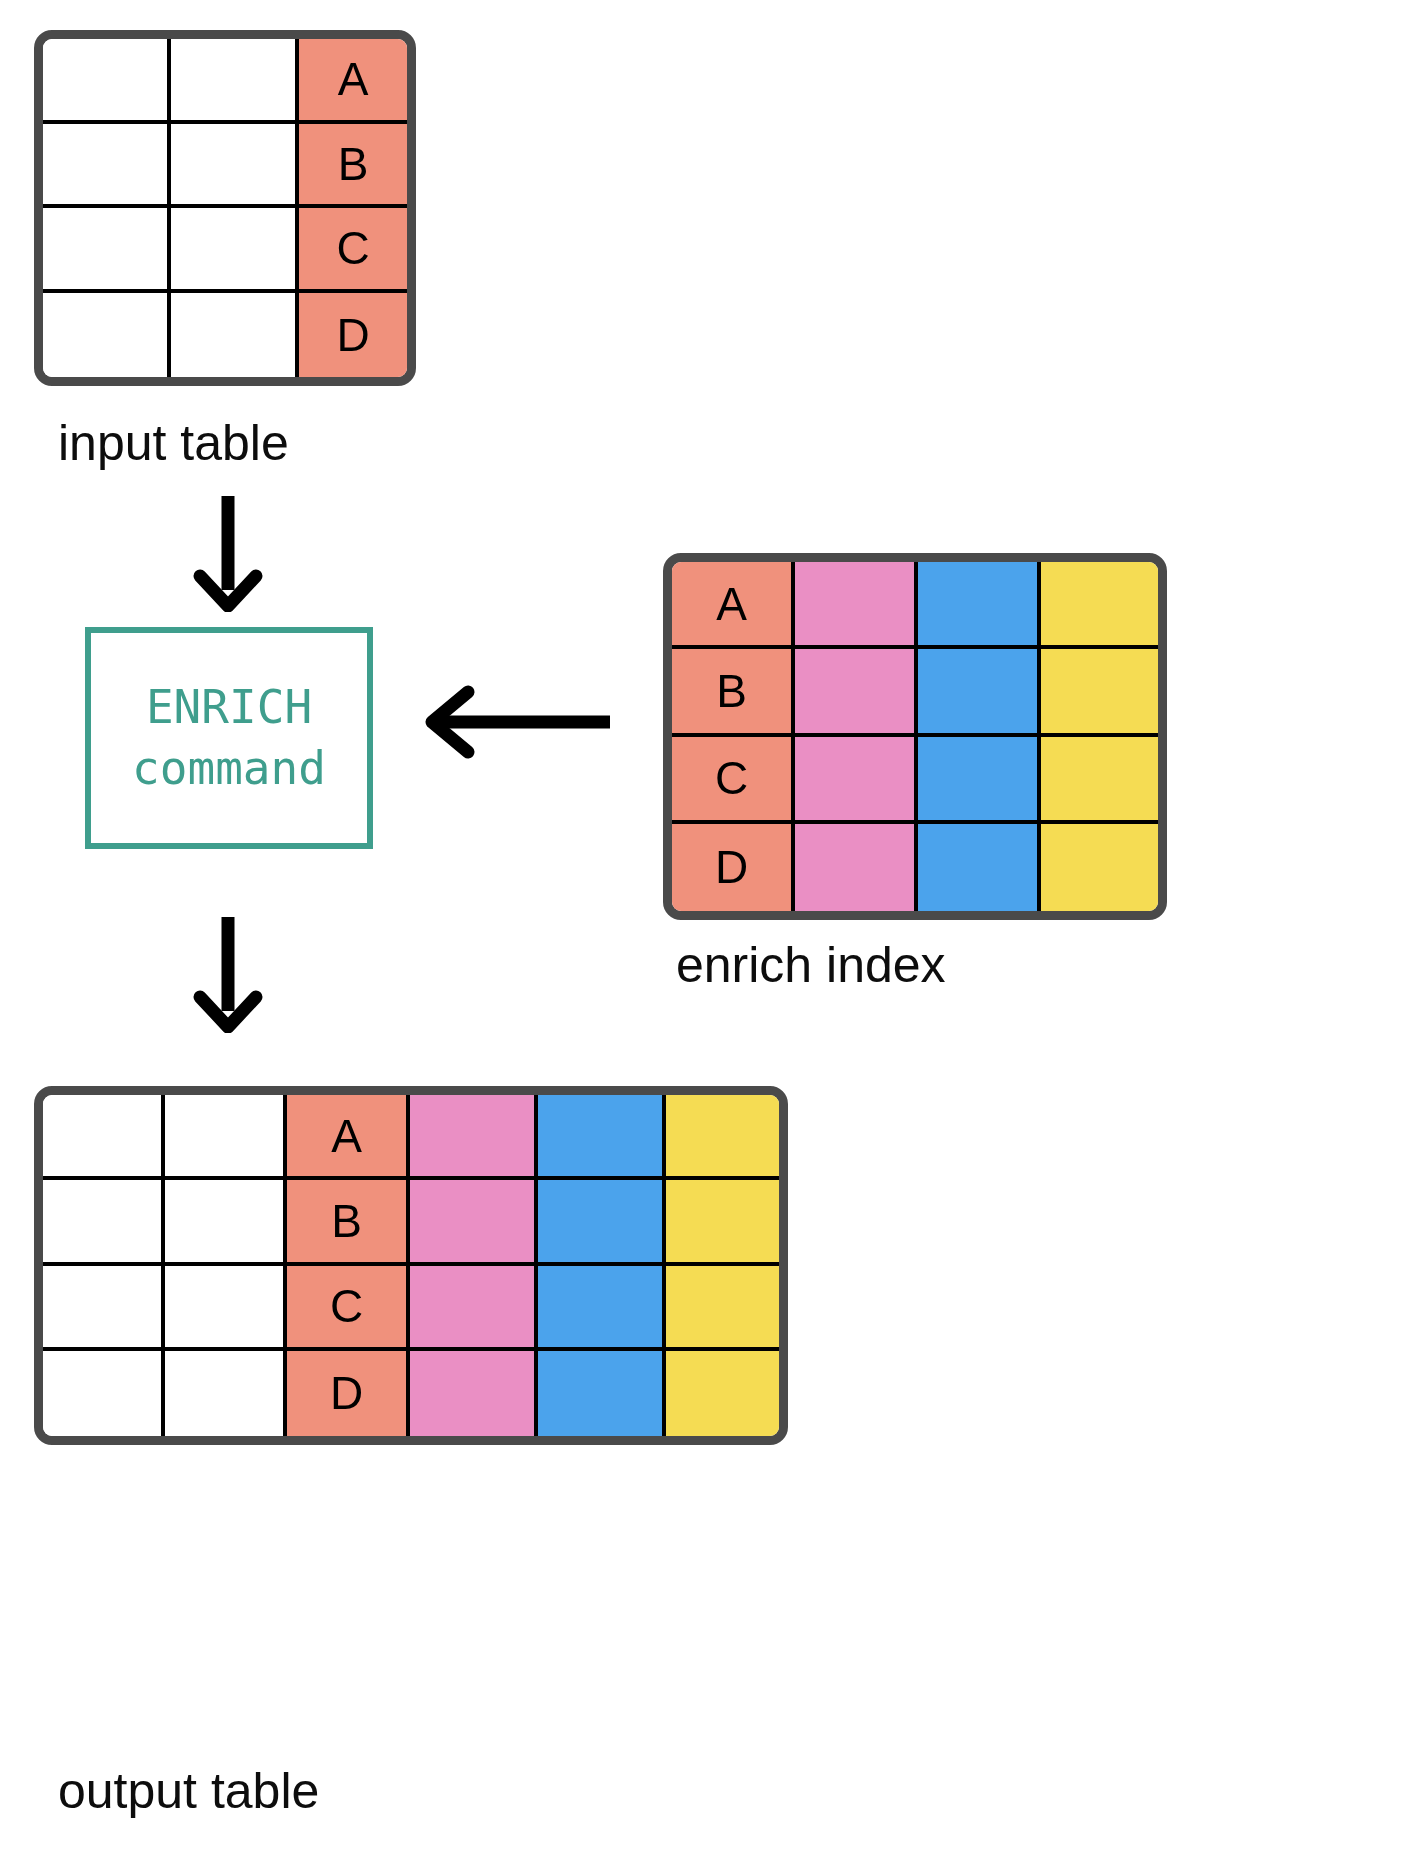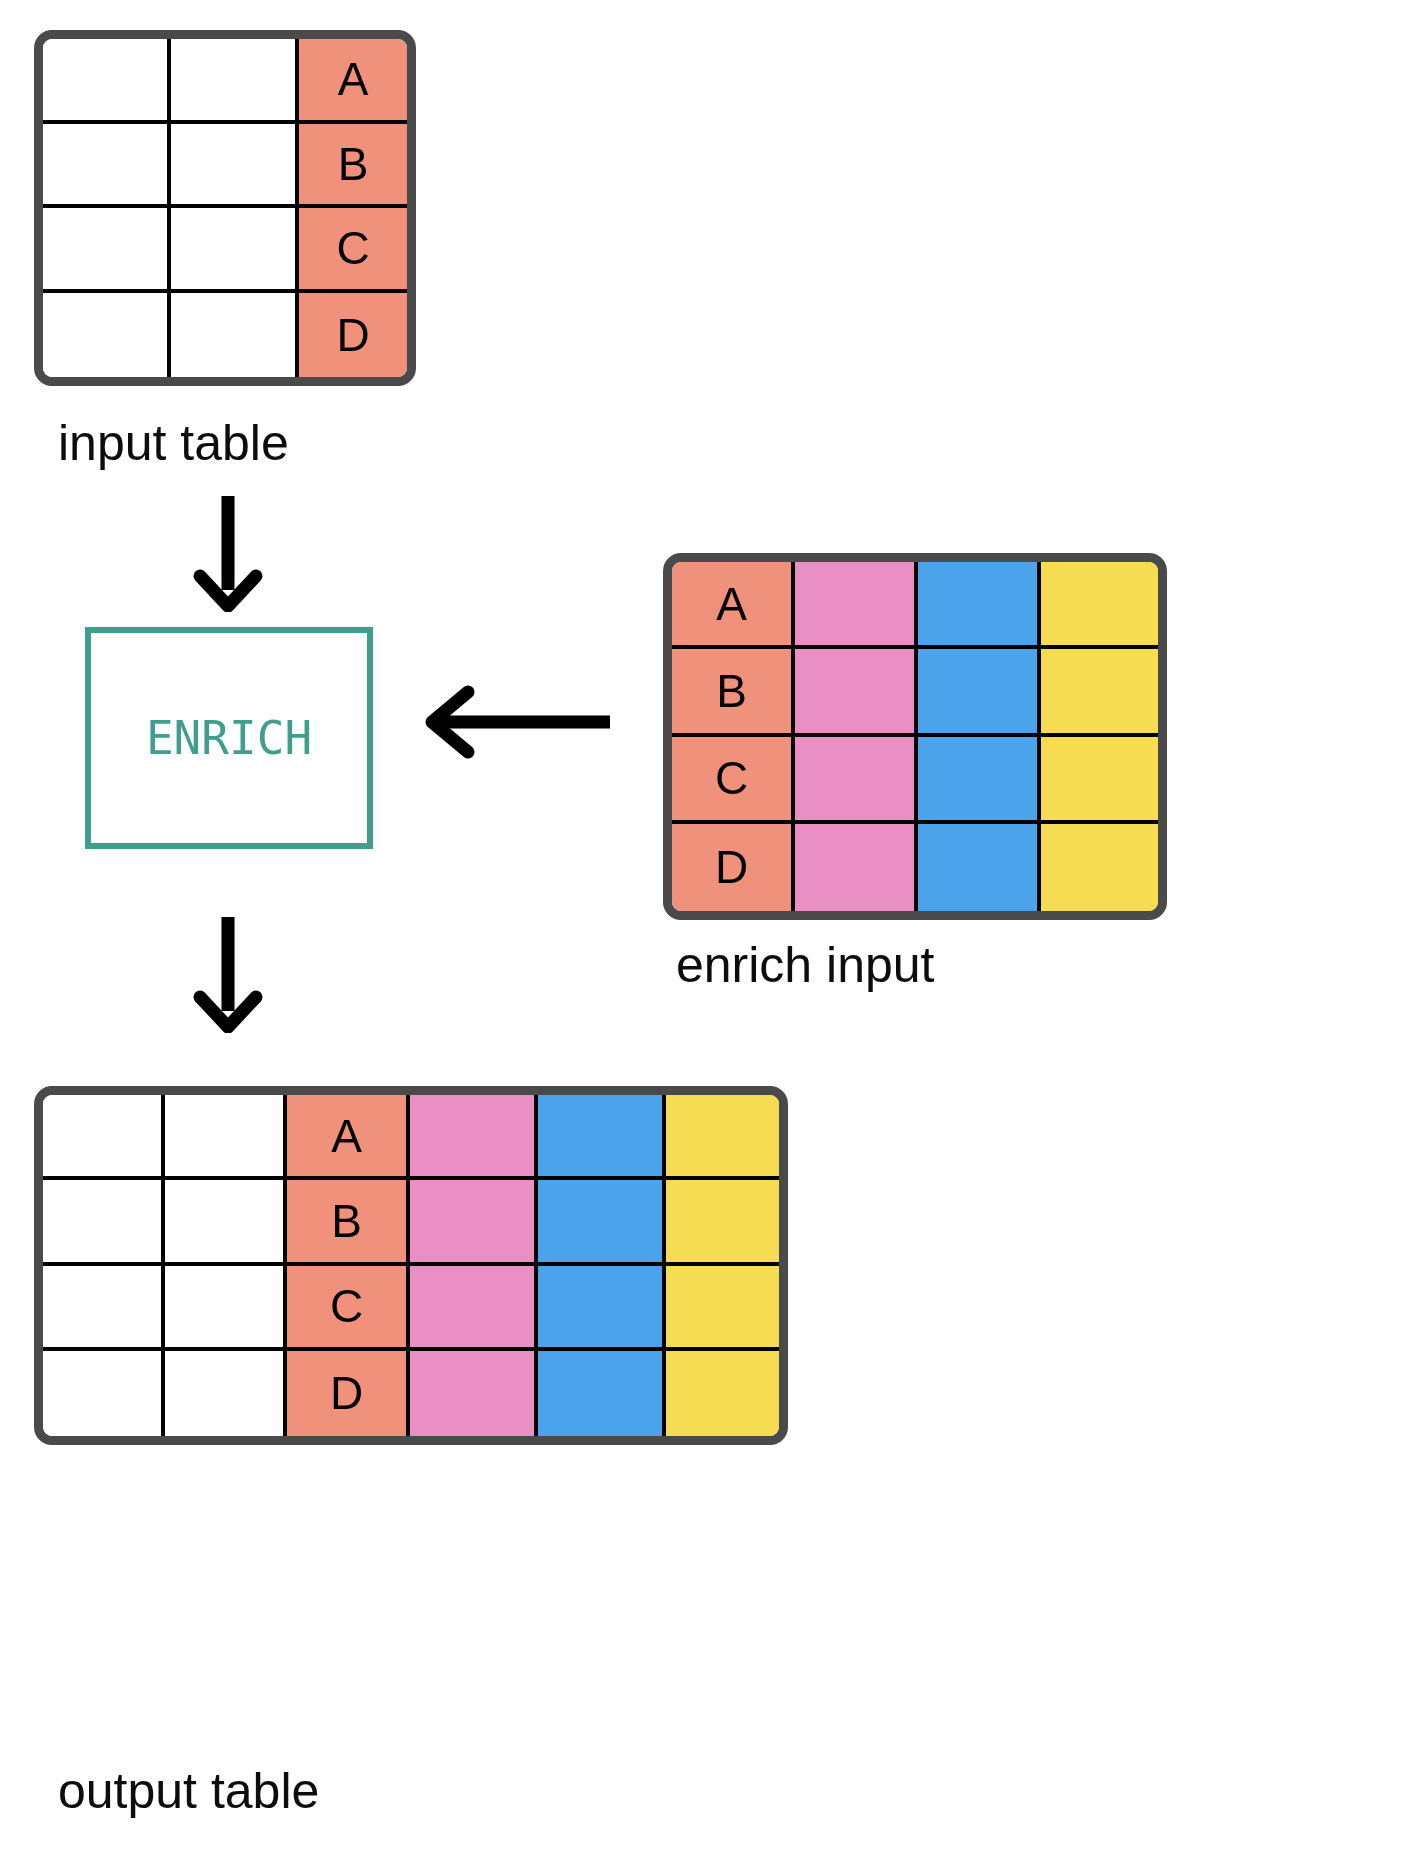--- a/index.html
+++ b/index.html
@@ -113,20 +113,21 @@
 
 <div class="arrow" style="left:178px; top:494px; width:100px; height:118px;">
   <svg width="100" height="118" viewBox="0 0 100 118">
     <line x1="50" y1="2" x2="50" y2="96" stroke="#000000" stroke-width="13" stroke-linecap="butt"></line>
     <polyline points="22,82 50,112 78,82" fill="none" stroke="#000000" stroke-width="13" stroke-linecap="round" stroke-linejoin="round"></polyline>
   </svg>
 </div>
 
 <div class="cmd-box" style="left:85px; top:627px; width:288px; height:222px;">
   <div class="cmd-line">ENRICH</div>
+  <div class="cmd-line">command</div>
 </div>
 
 <div class="arrow" style="left:424px; top:682px; width:188px; height:80px;">
   <svg width="188" height="80" viewBox="0 0 188 80">
     <line x1="186" y1="40" x2="14" y2="40" stroke="#000000" stroke-width="13" stroke-linecap="butt"></line>
     <polyline points="44,10 8,40 44,70" fill="none" stroke="#000000" stroke-width="13" stroke-linecap="round" stroke-linejoin="round"></polyline>
   </svg>
 </div>
 
 <div class="tbl" id="enrich-index-table" style="left:663px; top:553px; width:504px; height:367px;">
@@ -149,21 +150,21 @@
       <div class="tcell c-yellow" style="flex: 0 0 117px;"></div>
     </div>
     <div class="trow">
       <div class="tcell c-salmon" style="flex: 0 0 123px;">D</div>
       <div class="tcell c-pink" style="flex: 0 0 123px;"></div>
       <div class="tcell c-blue" style="flex: 0 0 123px;"></div>
       <div class="tcell c-yellow" style="flex: 0 0 117px;"></div>
     </div>
   </div>
 
-<div class="caption" style="left:676px; top:940px;">enrich input</div>
+<div class="caption" style="left:676px; top:940px;">enrich index</div>
 
 <div class="arrow" style="left:178px; top:915px; width:100px; height:118px;">
   <svg width="100" height="118" viewBox="0 0 100 118">
     <line x1="50" y1="2" x2="50" y2="96" stroke="#000000" stroke-width="13" stroke-linecap="butt"></line>
     <polyline points="22,82 50,112 78,82" fill="none" stroke="#000000" stroke-width="13" stroke-linecap="round" stroke-linejoin="round"></polyline>
   </svg>
 </div>
 
 <div class="tbl" id="output-table" style="left:34px; top:1086px; width:754px; height:359px;">
     <div class="trow">

